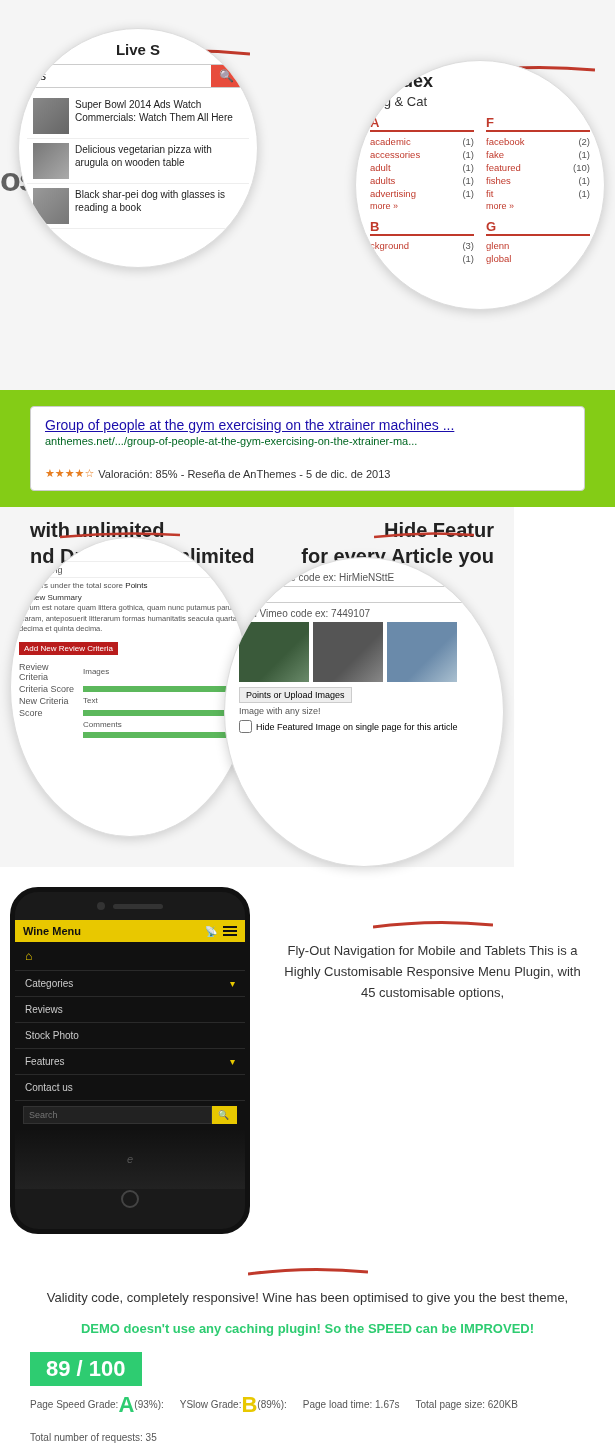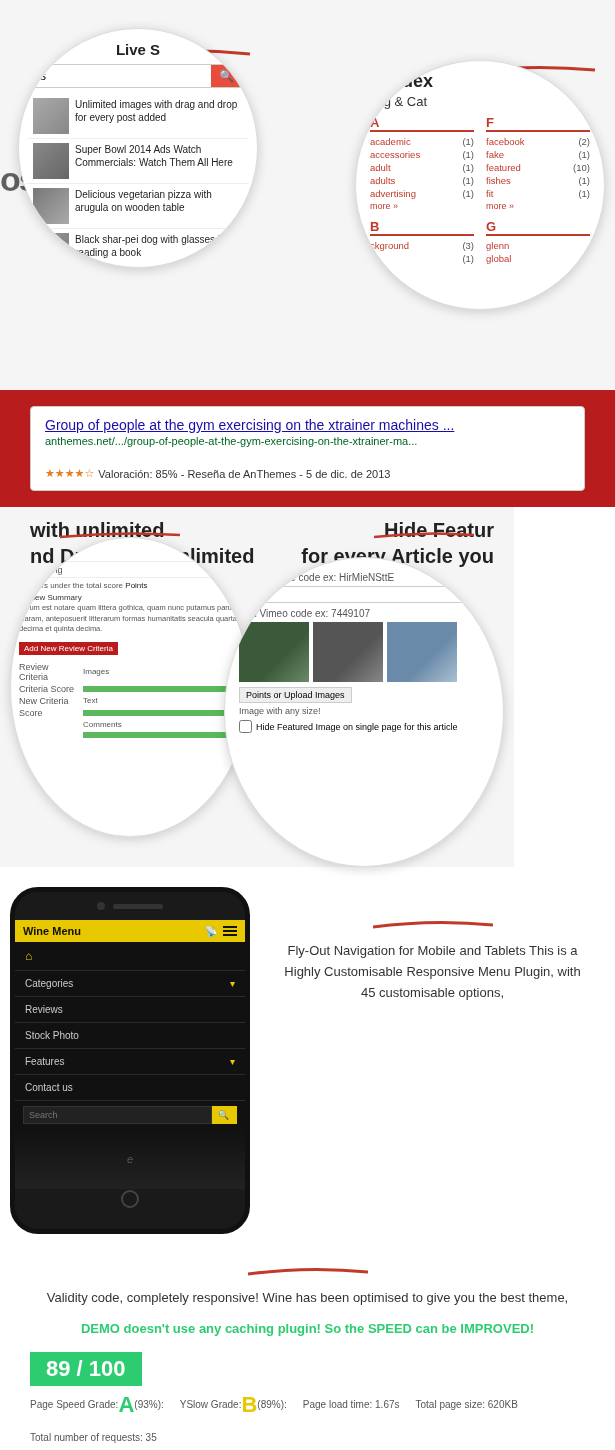--- a/index.html
+++ b/index.html
@@ -134,21 +134,21 @@
       margin-bottom: 2px;
     }
     .tag-row .tag-name { color: #c0392b; }
     .tag-row .tag-count { color: #555; }
     .tag-more { color: #c0392b; font-size: 9px; margin-top: 2px; }
 
     
     .section-search-result {
       width: 615px;
       padding: 16px 30px;
-      background: #b91c1c;
+      background: #84cc16;
     }
     .google-result-box {
       border: 1px solid #ccc;
       border-radius: 4px;
       padding: 10px 14px;
       background: #fff;
     }
     .google-result-title {
       font-size: 14px;
       color: #1a0dab;
@@ -497,24 +497,20 @@
       <path d="M0,14 Q80,2 160,10" stroke="#c0392b" stroke-width="3" fill="none"></path>
     </svg>
   </div>
 
   <div class="circle-live-search">
     <div class="inner">
       <div class="live-title">Live S</div>
       <div class="search-bar">
         <input type="text" value="s" style="">
         <button class="btn-search">🔍</button>
-      </div>
-      <div class="search-result-item">
-        <div class="thumb" style="background:linear-gradient(135deg,#aaa,#888);"></div>
-        <div class="text">Unlimited images with drag and drop for every post added</div>
       </div>
       <div class="search-result-item">
         <div class="thumb" style="background:linear-gradient(135deg,#888,#666);"></div>
         <div class="text">Super Bowl 2014 Ads Watch Commercials: Watch Them All Here</div>
       </div>
       <div class="search-result-item">
         <div class="thumb" style="background:linear-gradient(135deg,#777,#aaa);"></div>
         <div class="text">Delicious vegetarian pizza with arugula on wooden table</div>
       </div>
       <div class="search-result-item">

